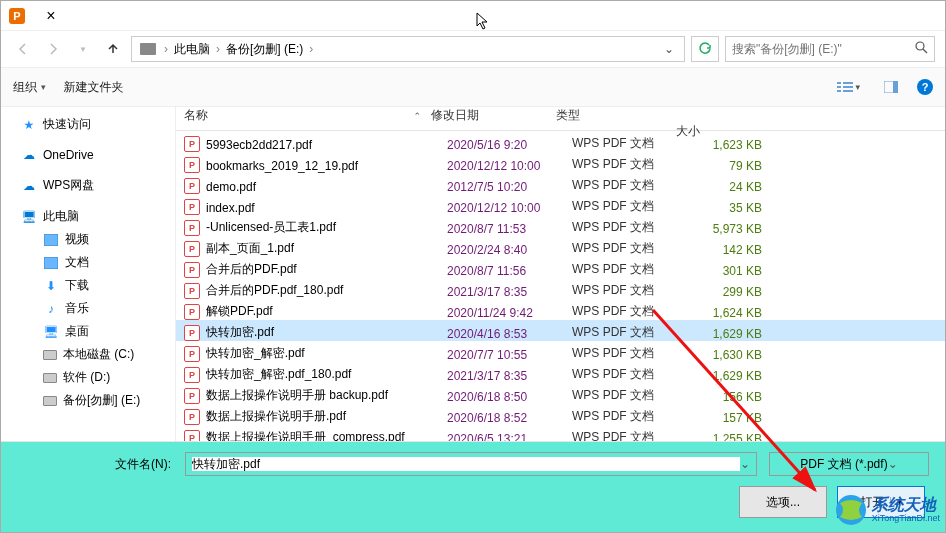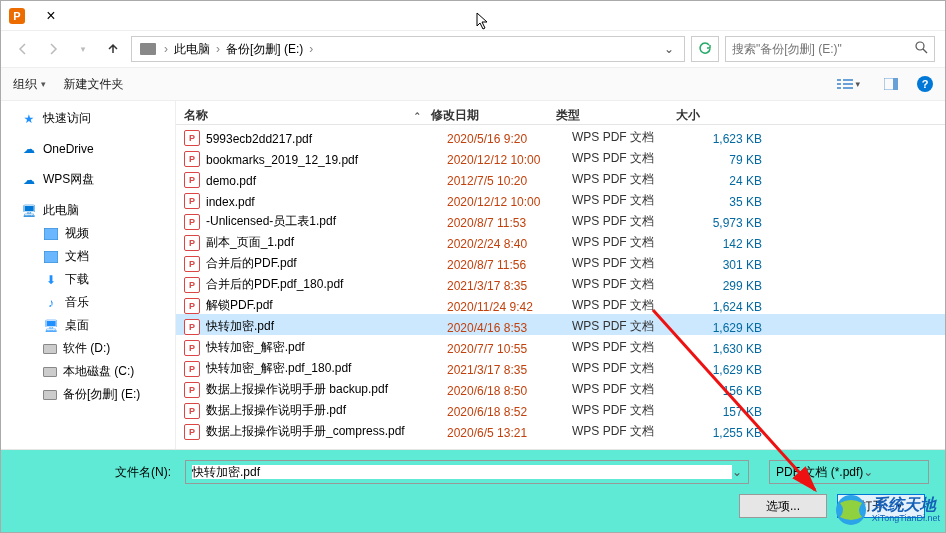--- a/index.html
+++ b/index.html
@@ -14,65 +14,65 @@
 .navbtn.active { color: #333; }
 .breadcrumb { flex: 1; border: 1px solid #ccc; height: 26px; display: flex; align-items: center; padding: 0 4px; gap: 2px; }
 .breadcrumb .drive-icon { width: 16px; height: 12px; background: #888; border-radius: 1px; margin: 0 4px; position: relative; }
 .breadcrumb .sep { color: #888; padding: 0 2px; }
 .breadcrumb .crumb { padding: 0 2px; }
 .breadcrumb .dropdown-area { margin-left: auto; padding: 0 6px; color: #555; }
 .refresh { border: 1px solid #ccc; width: 28px; height: 26px; display: flex; align-items: center; justify-content: center; color: #444; }
 .searchbox { border: 1px solid #ccc; width: 210px; height: 26px; display: flex; align-items: center; padding: 0 6px; color: #888; }
 .searchbox input { border: none; outline: none; flex: 1; font-size: 12px; }
 .searchbox .srch-icon { color: #555; }
-.toolbar { height: 34px; border-top: 1px solid #eee; border-bottom: 1px solid #eee; background: #fafafa; display: flex; align-items: center; padding: 0 12px; gap: 18px; }
+.toolbar { height: 40px; border-top: 1px solid #eee; border-bottom: 1px solid #eee; background: #fafafa; display: flex; align-items: center; padding: 0 12px; gap: 18px; }
 .toolbar .tbtn { color: #1a1a1a; display: flex; align-items: center; gap: 4px; }
 .toolbar .spacer { flex: 1; }
 .toolbar .view-cluster { display: flex; align-items: center; gap: 14px; }
 .toolbar .view-btn { border: 1px solid transparent; padding: 2px 4px; display: flex; align-items: center; gap: 2px; color: #333; }
 .help-icon { width: 16px; height: 16px; border-radius: 50%; background: #0078d7; color: #fff; display: flex; align-items: center; justify-content: center; font-size: 11px; font-weight: bold; }
 .body { flex: 1; display: flex; overflow: hidden; }
 .sidebar { width: 175px; border-right: 1px solid #eee; padding: 6px 0; overflow-y: auto; }
 .tree-item { display: flex; align-items: center; padding: 3px 6px 3px 20px; gap: 6px; cursor: pointer; }
 .tree-item.sub { padding-left: 42px; }
 .tree-item.sel { color: #000; }
 .ico { width: 16px; height: 16px; display: inline-flex; align-items: center; justify-content: center; }
 .ico-star { color: #1e90ff; }
 .ico-cloud { color: #0078d7; }
 .ico-wps { color: #0078d7; }
 .ico-pc { color: #0078d7; }
 .ico-drive { width: 14px; height: 10px; background: #ccc; border: 1px solid #888; border-radius: 1px; }
 .ico-music { color: #1e90ff; }
 .ico-desk { color: #1e90ff; }
 .filelist { flex: 1; display: flex; flex-direction: column; }
-.cols { display: flex; border-bottom: 1px solid #e5e5e5; height: 24px; align-items: flex-end; color: #333; font-weight: bold; }
+.cols { display: flex; border-bottom: 1px solid #e5e5e5; height: 24px; align-items: flex-start; color: #333; }
 .col-name { width: 255px; padding-left: 8px; display: flex; align-items: center; gap: 4px; }
 .col-date { width: 125px; }
 .col-type { width: 120px; }
 .col-size { width: 90px; text-align: right; padding-right: 20px; }
 .sort-arrow { font-size: 9px; color: #555; margin-left: auto; margin-right: 10px; }
 .rows { flex: 1; overflow-y: auto; }
 .row { display: flex; align-items: flex-end; height: 21px; padding-left: 8px; }
 .row.selected { background: #cce8ff; }
 .row .fico { width: 16px; height: 16px; margin-right: 6px; position: relative; }
 .row .fico::before { content: ""; position: absolute; inset: 0; background: #fff; border: 1px solid #d44; border-radius: 2px; }
 .row .fico::after { content: "P"; position: absolute; inset: 0; display: flex; align-items: center; justify-content: center; color: #d44; font-size: 9px; font-weight: bold; }
 .row .c-name { width: 241px; white-space: nowrap; overflow: hidden; }
-.row .c-date { width: 125px; color: #c2410c; }
+.row .c-date { width: 125px; color: #701a75; }
 .row .c-type { width: 120px; color: #333; }
-.row .c-size { width: 90px; text-align: right; padding-right: 20px; color: #0369a1; }
+.row .c-size { width: 90px; text-align: right; padding-right: 20px; color: #4d7c0f; }
 .footer { padding: 10px 16px 14px 16px; display: flex; flex-direction: column; gap: 10px; background: #5eead4; border-top: 1px solid #e5e5e5; }
 .fn-row { display: flex; align-items: center; gap: 8px; }
 .fn-label { width: 160px; text-align: right; padding-right: 6px; }
 .fn-input { flex: 1; border: 1px solid #999; height: 24px; padding: 0 6px; display: flex; align-items: center; }
 .fn-input input { border: none; outline: none; flex: 1; }
 .fn-drop { color: #555; }
-.filter { width: 160px; border: 1px solid #999; height: 24px; padding: 0 6px; display: flex; align-items: center; justify-content: flex-start; margin-left: 12px; }
+.filter { width: 160px; border: 1px solid #999; height: 24px; padding: 0 6px; display: flex; align-items: center; justify-content: center; margin-left: 4px; }
 .btn-row { display: flex; justify-content: flex-end; gap: 10px; padding-right: 4px; }
-.btn { min-width: 88px; height: 24px; border: 1px solid #999; background: #e6e6e6; display: flex; align-items: center; justify-content: center; gap: 6px; padding: 0 10px; cursor: pointer; }
+.btn { min-width: 88px; height: 32px; border: 1px solid #999; background: #e6e6e6; display: flex; align-items: center; justify-content: center; gap: 6px; padding: 0 10px; cursor: pointer; }
 .btn.primary { border: 1px solid #0078d7; background: #e5f1fb; }
 .cursor { position: absolute; left: 476px; top: 12px; pointer-events: none; }
 .arrow-annot { position: absolute; pointer-events: none; }
 .watermark { position: absolute; right: 6px; bottom: 6px; pointer-events: none; }
 </style>
 </head>
 <body>
 
 <div class="window">
 
@@ -197,41 +197,41 @@
       <div class="tree-item sub">
           <span class="ico ico-music">♪</span>
           <span>音乐</span>
         </div>
       <div class="tree-item sub">
           <span class="ico ico-desk">🖥</span>
           <span>桌面</span>
         </div>
       <div class="tree-item sub">
           <span class="ico ico-drive"></span>
+          <span>本地磁盘 (C:)</span>
+        </div>
+      <div class="tree-item sub">
+          <span class="ico ico-drive"></span>
           <span>软件 (D:)</span>
-        </div>
-      <div class="tree-item sub">
-          <span class="ico ico-drive"></span>
-          <span>本地磁盘 (C:)</span>
         </div>
       <div class="tree-item sub sel">
           <span class="ico ico-drive"></span>
           <span>备份[勿删] (E:)</span>
         </div>
     </div>
 
     <div class="filelist">
       <div class="cols">
         <div class="col-name">
             <span>名称</span>
             <span class="sort-arrow">⌃</span>
           </div>
         <div class="col-date">修改日期</div>
         <div class="col-type">类型</div>
-        <div class="col-size" style="text-align:left;">大小</div>
+        <div class="col-size" style="text-align:left;margin-top:16px;">大小</div>
       </div>
       <div class="rows" id="rows">
           <div class="row">
             <span class="fico"></span>
             <span class="c-name">5993ecb2dd217.pdf</span>
             <span class="c-date">2020/5/16 9:20</span>
             <span class="c-type">WPS PDF 文档</span>
             <span class="c-size">1,623 KB</span>
           </div>
           <div class="row">

